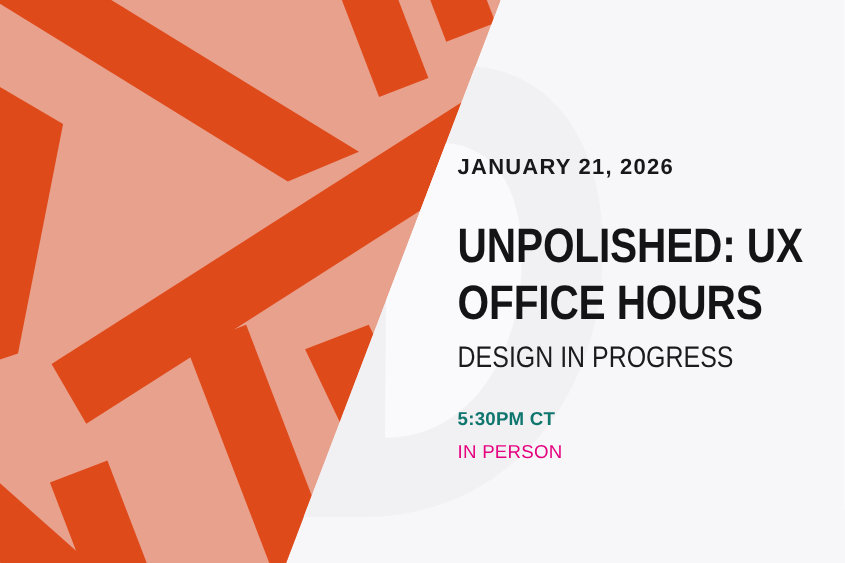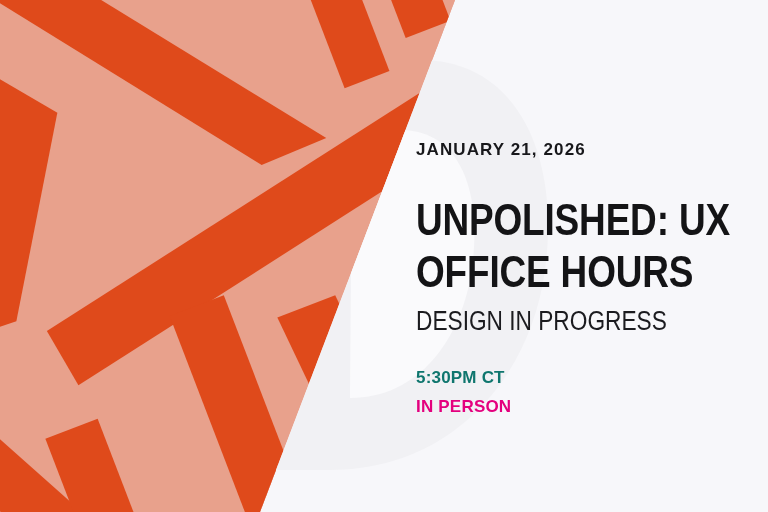--- a/index.html
+++ b/index.html
@@ -49,21 +49,21 @@
   }
 
   
   .text-block {
     position: absolute;
     left: 416px;
     top: 140px;
     width: 320px;
   }
   .event-date {
-    font-size: 17px;
+    font-size: 20px;
     font-weight: bold;
     letter-spacing: 1.1px;
     color: #18181B;
     line-height: 1.2;
     margin: 0 0 34px 0;
   }
   .event-title {
     font-family: "Liberation Sans Narrow", "Liberation Sans", sans-serif;
     font-size: 44px;
     font-weight: bold;
@@ -90,21 +90,21 @@
   .event-time {
     font-size: 17px;
     font-weight: bold;
     letter-spacing: 0.2px;
     color: #0f766e;
     line-height: 1.2;
     margin: 30px 0 0 0;
   }
   .event-location {
     font-size: 17px;
-    font-weight: bold;
+    font-weight: normal;
     letter-spacing: 0.2px;
     color: #E4007E;
     line-height: 1.2;
     margin: 9px 0 0 0;
   }
 </style>
 </head>
 <body>
 
 <div class="canvas">

